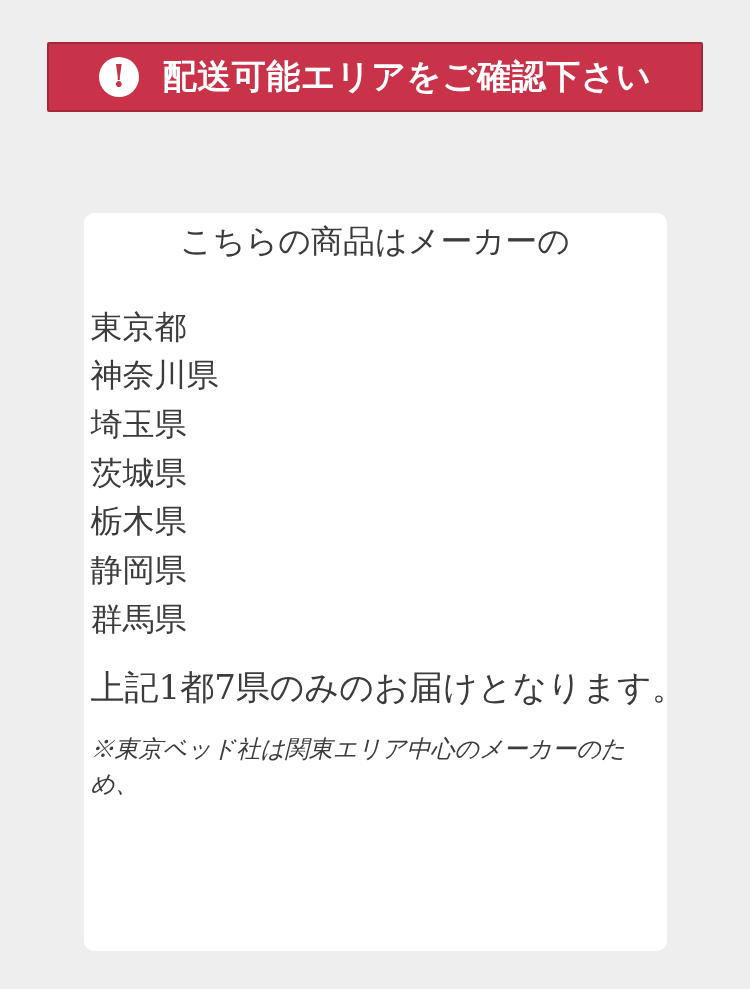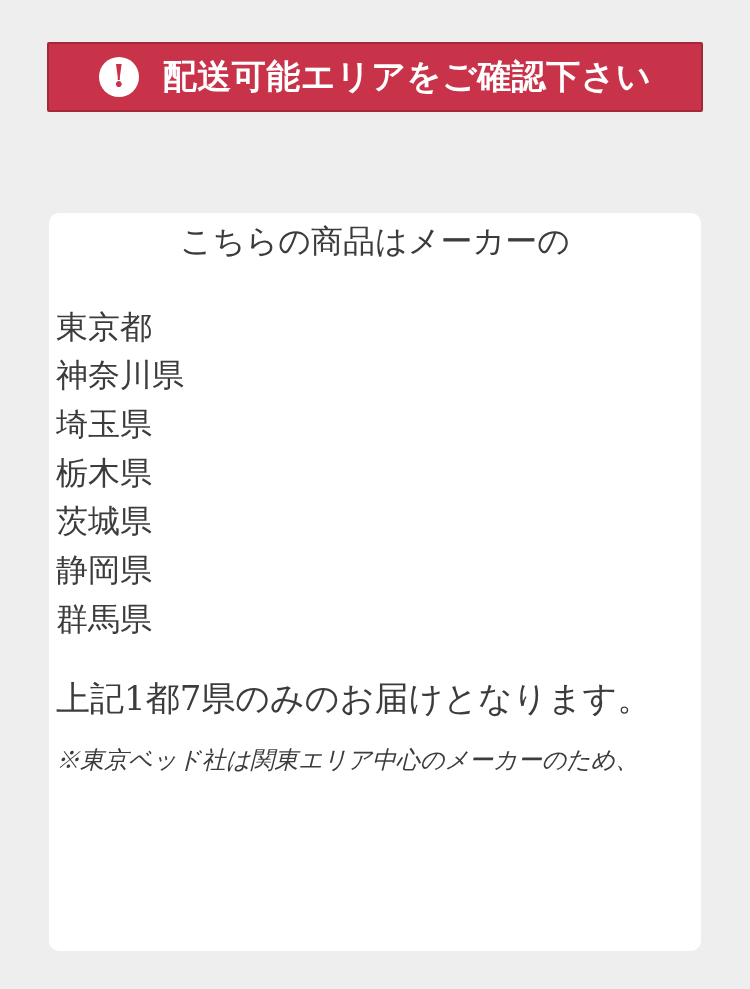--- a/index.html
+++ b/index.html
@@ -49,42 +49,42 @@
   }
   .banner-title{
     color:var(--banner_text);
     font-size:34px;
     font-weight:700;
     letter-spacing:0.5px;
     white-space:nowrap;
   }
   
   .card{
-    width:652px;
+    width:583px;
     min-height:738px;
     margin:101px auto 0;
     background:var(--card_bg);
     border-radius:10px;
     padding:4px 7px 30px;
   }
   .lead{
     font-size:32px;
     line-height:48.6px;
     text-align:center;
     white-space:nowrap;
   }
   .prefectures{
     margin-top:37px;
     text-align:left;
     font-size:32px;
     line-height:48.7px;
     list-style:none;
   }
   .notice{
-    margin-top:30px;
+    margin-top:19px;
     font-size:34px;
     line-height:48px;
     text-align:left;
     white-space:nowrap;
   }
   .footnote{
     margin-top:21px;
     font-size:24px;
     line-height:35px;
     text-align:left;
@@ -105,22 +105,22 @@
 
   <div class="card">
     <p class="lead">
       <span>こちらの商品はメーカーの</span><br>
     </p>
 
     <div class="prefectures">
         <div class="pref">東京都</div>
         <div class="pref">神奈川県</div>
         <div class="pref">埼玉県</div>
+        <div class="pref">茨城県</div>
         <div class="pref">栃木県</div>
-        <div class="pref">茨城県</div>
         <div class="pref">静岡県</div>
         <div class="pref">群馬県</div>
       </div>
 
     <p class="notice">上記1都7県のみのお届けとなります。</p>
 
     <p class="footnote">
       <span>※東京ベッド社は関東エリア中心のメーカーのため、</span><br>
     </p>
   </div>

